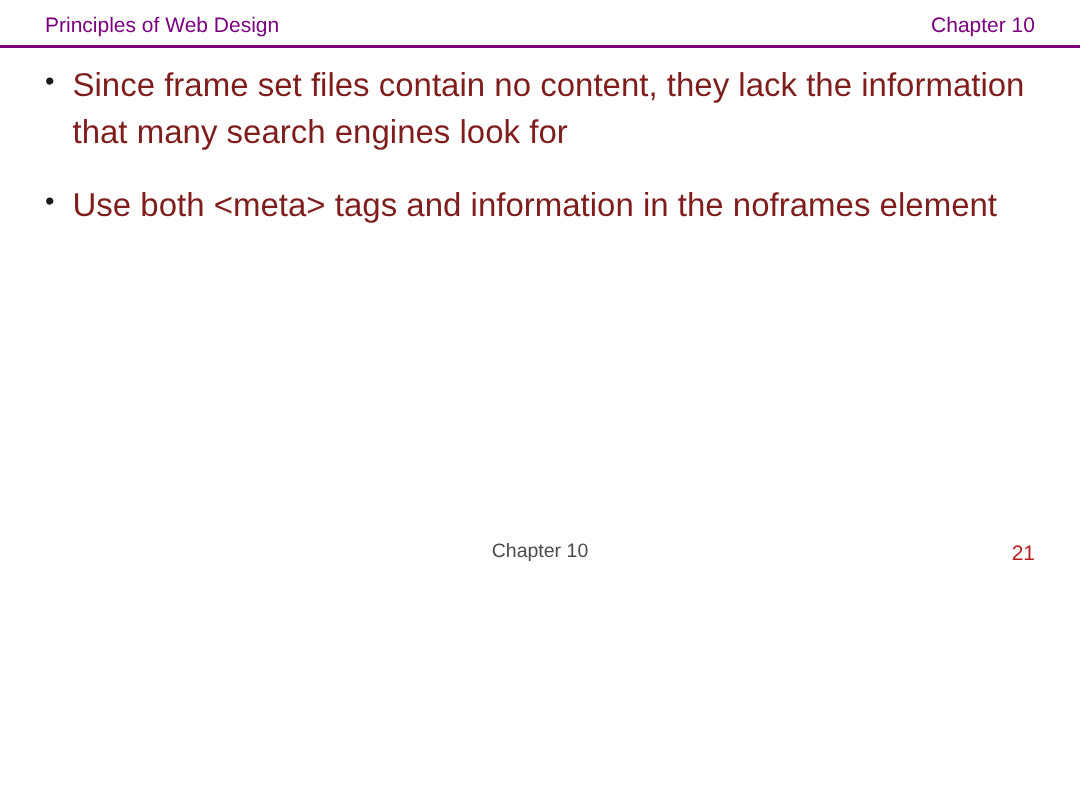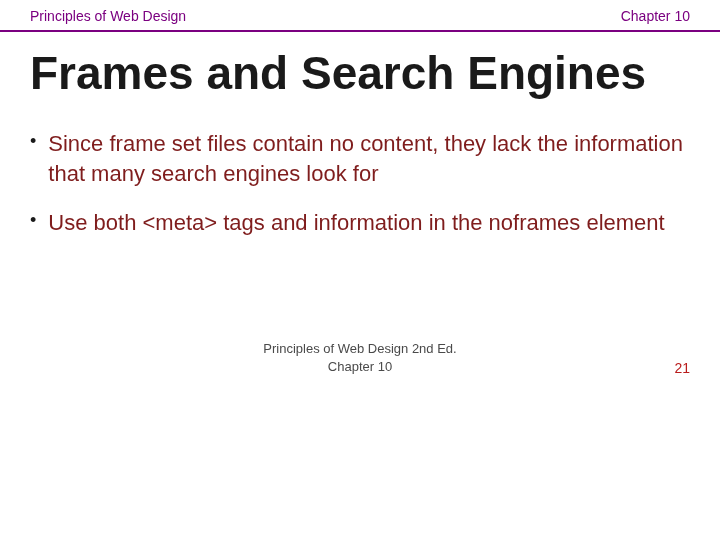--- a/index.html
+++ b/index.html
@@ -110,40 +110,36 @@
 </head>
 <body>
 
 <div class="slide">
 
   <div class="header">
     <span class="header-left">Principles of Web Design</span>
     <span class="header-right">Chapter 10</span>
   </div>
 
-  <div class="title-section">
-    <h1 class="slide-title">Frames and Search Engines</h1>
-  </div>
 
   <div class="content-section">
 
     <div class="bullet-item">
       <span class="bullet-dot">•</span>
       <span class="bullet-text">Since frame set files contain no content, they lack the information that many search engines look for</span>
     </div>
 
     <div class="bullet-item">
       <span class="bullet-dot">•</span>
       <span class="bullet-text">Use both &lt;meta&gt; tags and information in the noframes element</span>
     </div>
 
   </div>
 
   <div class="footer">
     <div class="footer-center">
-      <div>Principles of Web Design 2nd Ed.</div>
       <div>Chapter 10</div>
     </div>
   </div>
 
   <span class="footer-page">21</span>
 
 </div>
 
 </body></html>

